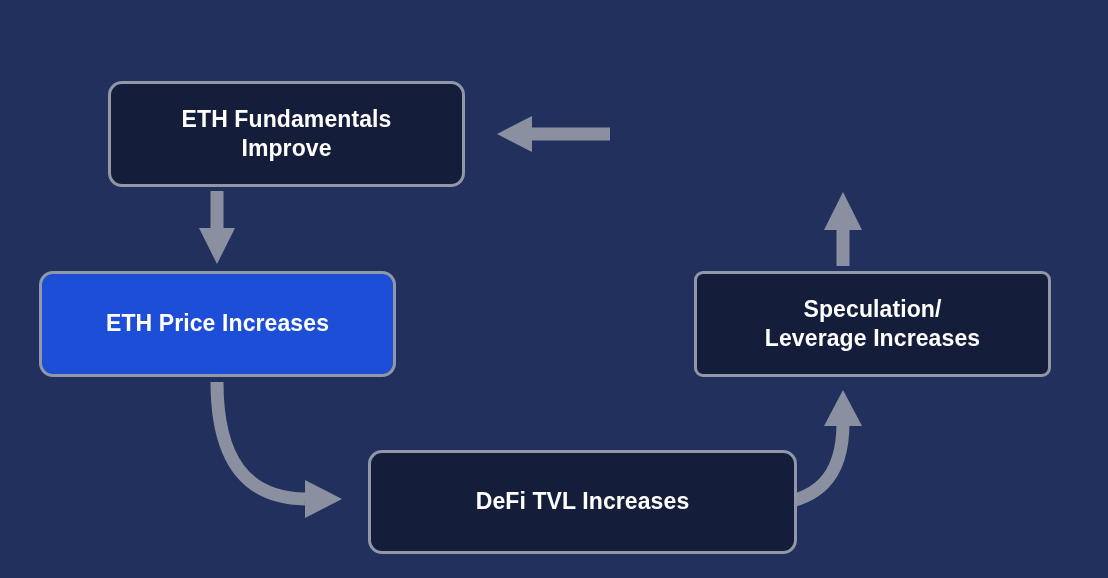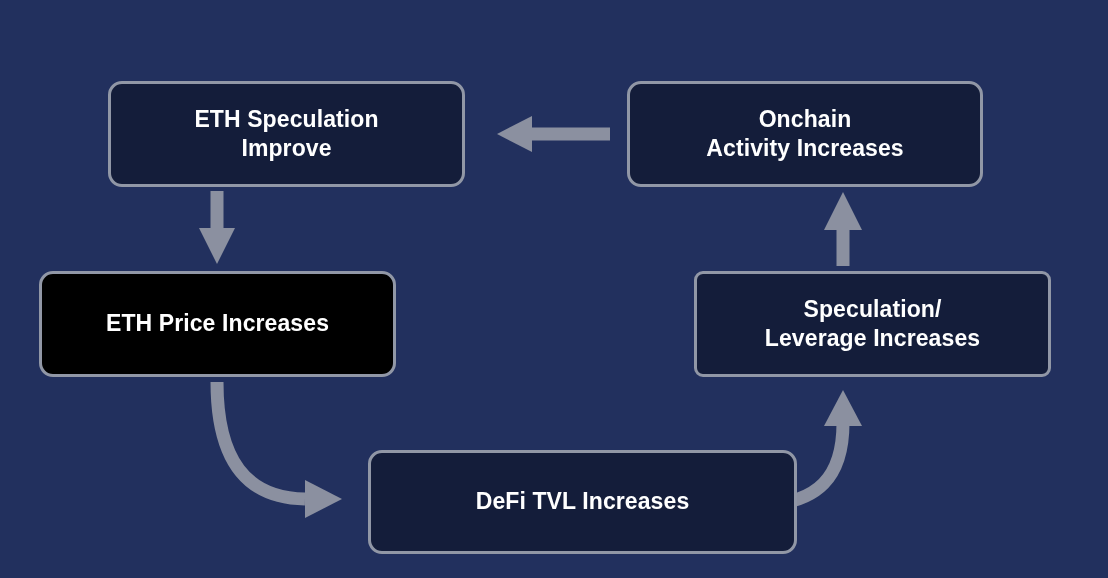--- a/index.html
+++ b/index.html
@@ -80,30 +80,26 @@
       <path d="M 843 390 L 824 426 L 862 426 Z" fill="#8b90a0"></path>
     </g>
 
     <g>
       <path d="M 843 266 L 843 226" stroke="#8b90a0" stroke-width="13" fill="none" stroke-linecap="butt"></path>
       <path d="M 843 192 L 824 230 L 862 230 Z" fill="#8b90a0"></path>
     </g>
   </svg>
 
   <div class="node" id="node-eth-fundamentals" style="background: rgb(20, 29, 58); border-color: rgb(145, 151, 166); color: rgb(255, 255, 255);">
-    <span class="node-label">ETH Speculation
+    <span class="node-label">ETH Fundamentals
 Improve</span>
   </div>
 
-  <div class="node" id="node-onchain-activity" style="background: rgb(20, 29, 58); border-color: rgb(145, 151, 166); color: rgb(255, 255, 255);">
-    <span class="node-label">Onchain
-Activity Increases</span>
-  </div>
 
-  <div class="node" id="node-eth-price" style="background: #000000; border-color: rgb(145, 151, 166); color: rgb(255, 255, 255); justify-content: center;">
+  <div class="node" id="node-eth-price" style="background: #1d4ed8; border-color: rgb(145, 151, 166); color: rgb(255, 255, 255); justify-content: center;">
     <span class="node-label">ETH Price Increases</span>
   </div>
 
   <div class="node" id="node-speculation" style="background: rgb(20, 29, 58); border-color: rgb(145, 151, 166); color: rgb(255, 255, 255); border-radius: 9px;">
     <span class="node-label">Speculation/
 Leverage Increases</span>
   </div>
 
   <div class="node" id="node-defi-tvl" style="background: rgb(20, 29, 58); border-color: rgb(145, 151, 166); color: rgb(255, 255, 255);">
     <span class="node-label">DeFi TVL Increases</span>

